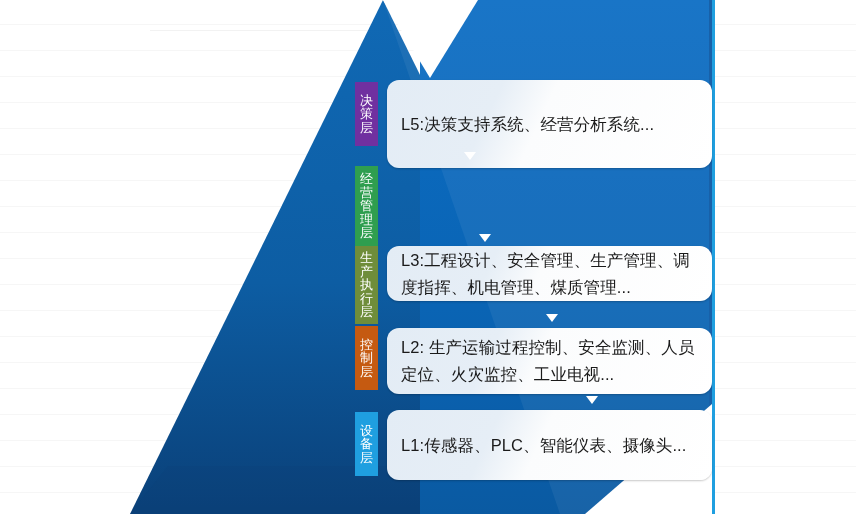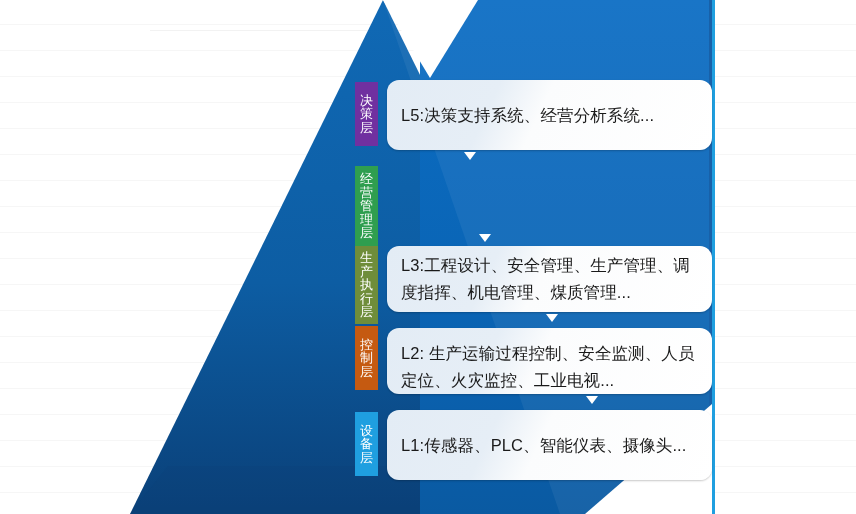--- a/index.html
+++ b/index.html
@@ -140,52 +140,52 @@
     <polygon points="637,514 712,514 712,420 612,474" fill="#0d71c4" opacity="0"></polygon>
 
     <polygon points="130,514 420,514 420,466 168,466" fill="#0a4078" opacity="0.25"></polygon>
   </svg>
 
   <div class="badge" style="top:82px; height:64px; background:#7030a0;">
     <span>决</span>
     <span>策</span>
     <span>层</span>
   </div>
-  <div class="card" style="top:80px; height:70px;">
+  <div class="card" style="top:80px; height:88px;">
     <div class="card-text">L5:决策支持系统、经营分析系统...</div>
   </div>
   <div class="marker" style="left:464px; top:152px;"></div>
 
   <div class="badge" style="top:166px; height:80px; background:#2f9e4f;">
     <span>经</span>
     <span>营</span>
     <span>管</span>
     <span>理</span>
     <span>层</span>
   </div>
   <div class="marker" style="left:479px; top:234px;"></div>
 
   <div class="badge" style="top:246px; height:78px; background:#6f8d3a;">
     <span>生</span>
     <span>产</span>
     <span>执</span>
     <span>行</span>
     <span>层</span>
   </div>
-  <div class="card" style="top:246px; height:66px;">
+  <div class="card" style="top:246px; height:55px;">
     <div class="card-text">L3:工程设计、安全管理、生产管理、调度指挥、机电管理、煤质管理...</div>
   </div>
   <div class="marker" style="left:546px; top:314px;"></div>
 
   <div class="badge" style="top:326px; height:64px; background:#c55a11;">
     <span>控</span>
     <span>制</span>
     <span>层</span>
   </div>
-  <div class="card" style="top:328px; height:66px;align-items:flex-end;">
+  <div class="card" style="top:328px; height:66px;">
     <div class="card-text">L2: 生产运输过程控制、安全监测、人员定位、火灾监控、工业电视...</div>
   </div>
   <div class="marker" style="left:586px; top:396px;"></div>
 
   <div class="badge" style="top:412px; height:64px; background:#1f9fe0;">
     <span>设</span>
     <span>备</span>
     <span>层</span>
   </div>
   <div class="card" style="top:410px; height:70px;">

